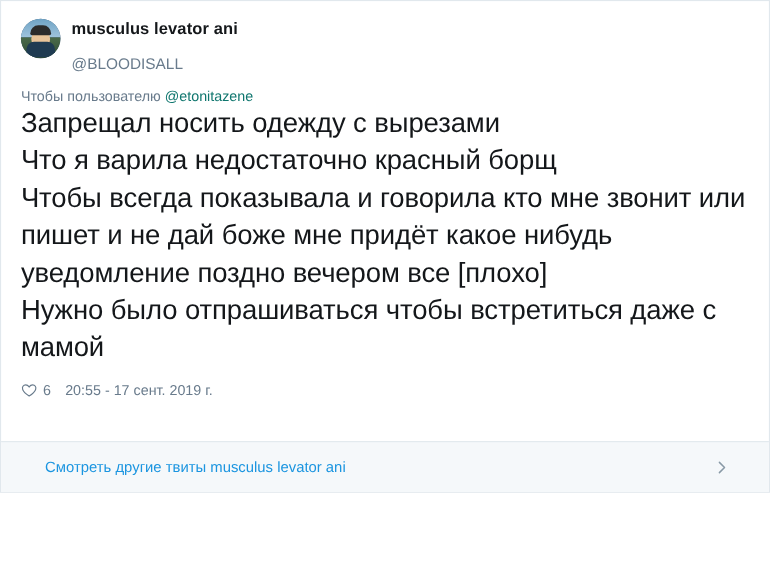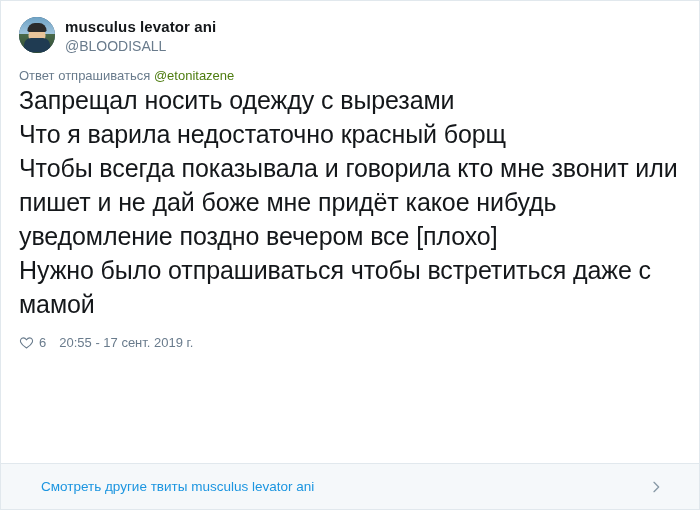--- a/index.html
+++ b/index.html
@@ -10,21 +10,21 @@
     width: 700px;
     height: 518px;
     background: #ffffff;
     font-family: "Liberation Sans", sans-serif;
     color: #14171a;
     overflow: hidden;
   }
   .tweet-card {
     position: relative;
     width: 700px;
-    height: 510px;
+    height: 448px;
     box-sizing: border-box;
     border: 1px solid #e1e8ed;
     background: #ffffff;
     display: flex;
     flex-direction: column;
   }
   .tweet-body {
     flex: 1 1 auto;
     padding: 16px 18px 0 18px;
     box-sizing: border-box;
@@ -92,29 +92,29 @@
   }
   .display-name {
     font-size: 15px;
     font-weight: bold;
     color: #14171a;
     letter-spacing: 0.1px;
   }
   .handle {
     font-size: 14px;
     color: #697b8c;
-    margin-top: 2px;
+    margin-top: 14px;
   }
   .reply-line {
     margin-top: 13px;
     font-size: 13px;
     color: #697b8c;
   }
   .reply-line .mention {
-    color: #4d7c0f;
+    color: #0f766e;
   }
   .tweet-text {
     margin-top: 0;
     font-size: 25px;
     line-height: 1.36;
     color: #14171a;
     white-space: pre-wrap;
     word-wrap: break-word;
     letter-spacing: -0.1px;
   }
@@ -188,21 +188,21 @@
         <div class="av-hair"></div>
         <div class="av-body"></div>
       </div>
       <div class="names">
         <div class="display-name">musculus levator ani</div>
         <div class="handle">@BLOODISALL</div>
       </div>
     </div>
 
     <div class="reply-line">
-      <span>Ответ отпрашиваться</span>
+      <span>Чтобы пользователю</span>
       <span class="mention">@etonitazene</span>
     </div>
 
     <div class="tweet-text">Запрещал носить одежду с вырезами
 Что я варила недостаточно красный борщ
 Чтобы всегда показывала и говорила кто мне звонит или пишет и не дай боже мне придёт какое нибудь уведомление поздно вечером все [плохо]
 Нужно было отпрашиваться чтобы встретиться даже с мамой</div>
 
     <div class="meta-row">
       <span class="like-group">

